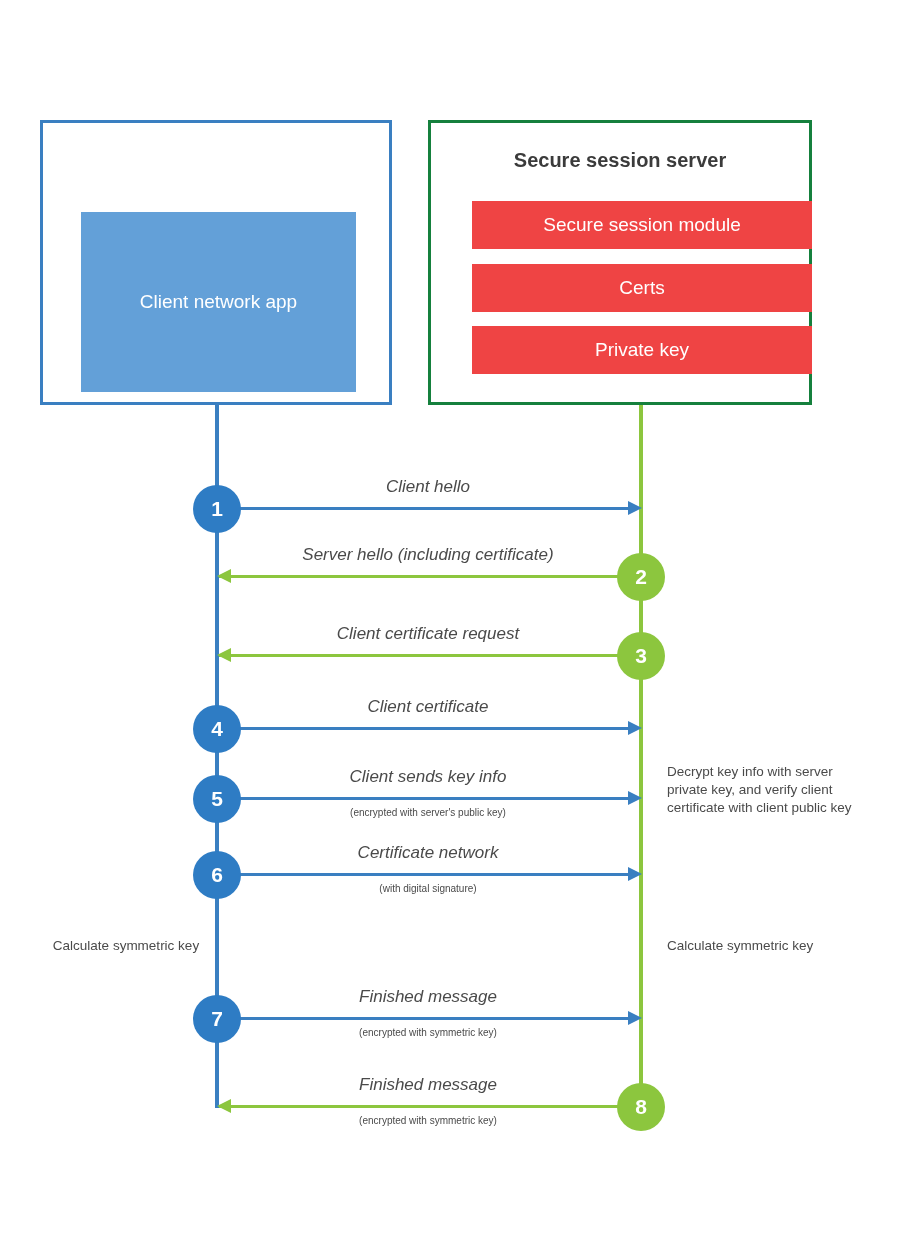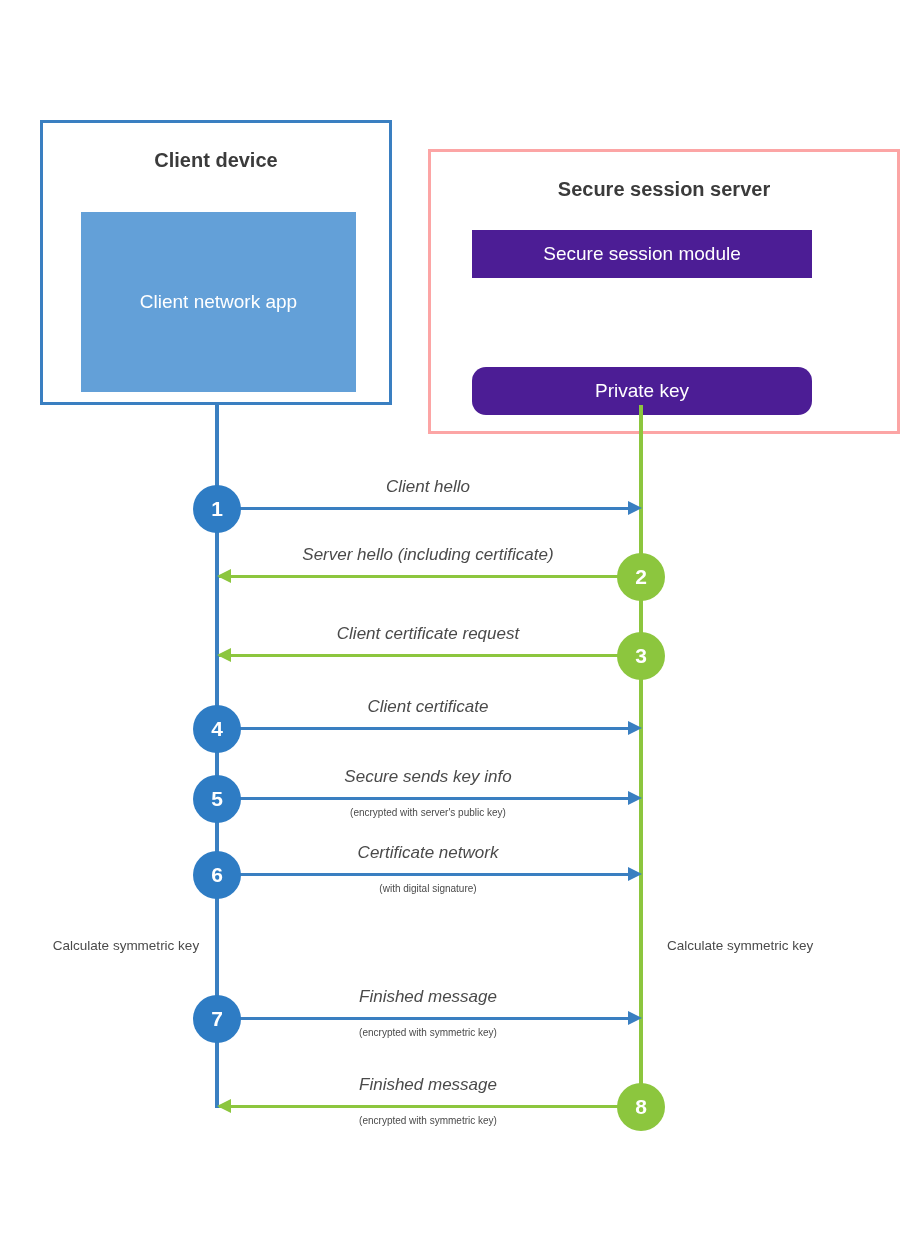--- a/index.html
+++ b/index.html
@@ -40,24 +40,23 @@
   .party-box.client {
     left: 40px;
     top: 120px;
     width: 352px;
     height: 285px;
     border: 3px solid #3a7fc1;
   }
   .party-box.server {
     left: 428px;
     top: 120px;
-    width: 472px;
+    width: 384px;
     height: 285px;
-    border: 3px solid #fca5a5;
-    margin-top: 29px;
+    border: 3px solid #15803d;
   }
   .party-title {
     position: absolute;
     left: 0;
     right: 0;
     top: 26px;
     text-align: center;
     font-size: 20px;
     font-weight: bold;
     color: #3b3b3b;
@@ -76,31 +75,31 @@
     justify-content: center;
     text-align: center;
     line-height: 1.35;
     margin-top: 14px;
   }
   .server-block {
     position: absolute;
     left: 41px;
     width: 340px;
     height: 48px;
-    background: #4c1d95;
+    background: #ef4444;
     color: #ffffff;
     font-size: 19px;
     display: flex;
     align-items: center;
     justify-content: center;
     text-align: center;
   }
   .server-block.b0 { top: 78px; }
   .server-block.b1 { top: 141px; }
-  .server-block.b2 { top: 215px; border-radius: 14px; }
+  .server-block.b2 { top: 203px; }
 
   
   .lifeline {
     position: absolute;
     width: 4px;
   }
   .lifeline.client {
     left: 215px;
     top: 405px;
     height: 703px;
@@ -223,27 +222,27 @@
     line-height: 1.35;
   }
 </style>
 </head>
 <body>
 
 <div id="diagram-root">
 
 
   <div class="party-box client">
-    <div class="party-title">Client device</div>
     <div class="client-app-block">Client network app</div>
   </div>
 
   <div class="party-box server">
     <div class="party-title">Secure session server</div>
     <div class="server-block b0">Secure session module</div>
+    <div class="server-block b1">Certs</div>
     <div class="server-block b2">Private key</div>
   </div>
 
   <div class="lifeline client"></div>
   <div class="lifeline server"></div>
 
   <div class="msg" style="top:507px;">
     <div class="msg-label">Client hello</div>
     <div class="msg-line to-server"></div>
     <div class="arrow-head right"></div>
@@ -265,21 +264,21 @@
   </div>
 
   <div class="msg" style="top:727px;">
     <div class="msg-label">Client certificate</div>
     <div class="msg-line to-server"></div>
     <div class="arrow-head right"></div>
     <div class="step-circle client-side">4</div>
   </div>
 
   <div class="msg" style="top:797px;">
-    <div class="msg-label">Secure sends key info</div>
+    <div class="msg-label">Client sends key info</div>
     <div class="msg-line to-server"></div>
     <div class="arrow-head right"></div>
     <div class="step-circle client-side">5</div>
     <div class="msg-sublabel">(encrypted with server's public key)</div>
   </div>
 
   <div class="msg" style="top:873px;">
     <div class="msg-label">Certificate network</div>
     <div class="msg-line to-server"></div>
     <div class="arrow-head right"></div>
@@ -296,16 +295,17 @@
   </div>
 
   <div class="msg" style="top:1105px;">
     <div class="msg-label">Finished message</div>
     <div class="msg-line to-client"></div>
     <div class="arrow-head left"></div>
     <div class="step-circle server-side">8</div>
     <div class="msg-sublabel">(encrypted with symmetric key)</div>
   </div>
 
+  <div class="side-note decrypt-note">Decrypt key info with server private key, and verify client certificate with client public key</div>
   <div class="side-note calc-left">Calculate symmetric key</div>
   <div class="side-note calc-right">Calculate symmetric key</div>
 
 </div>
 
 </body></html>

